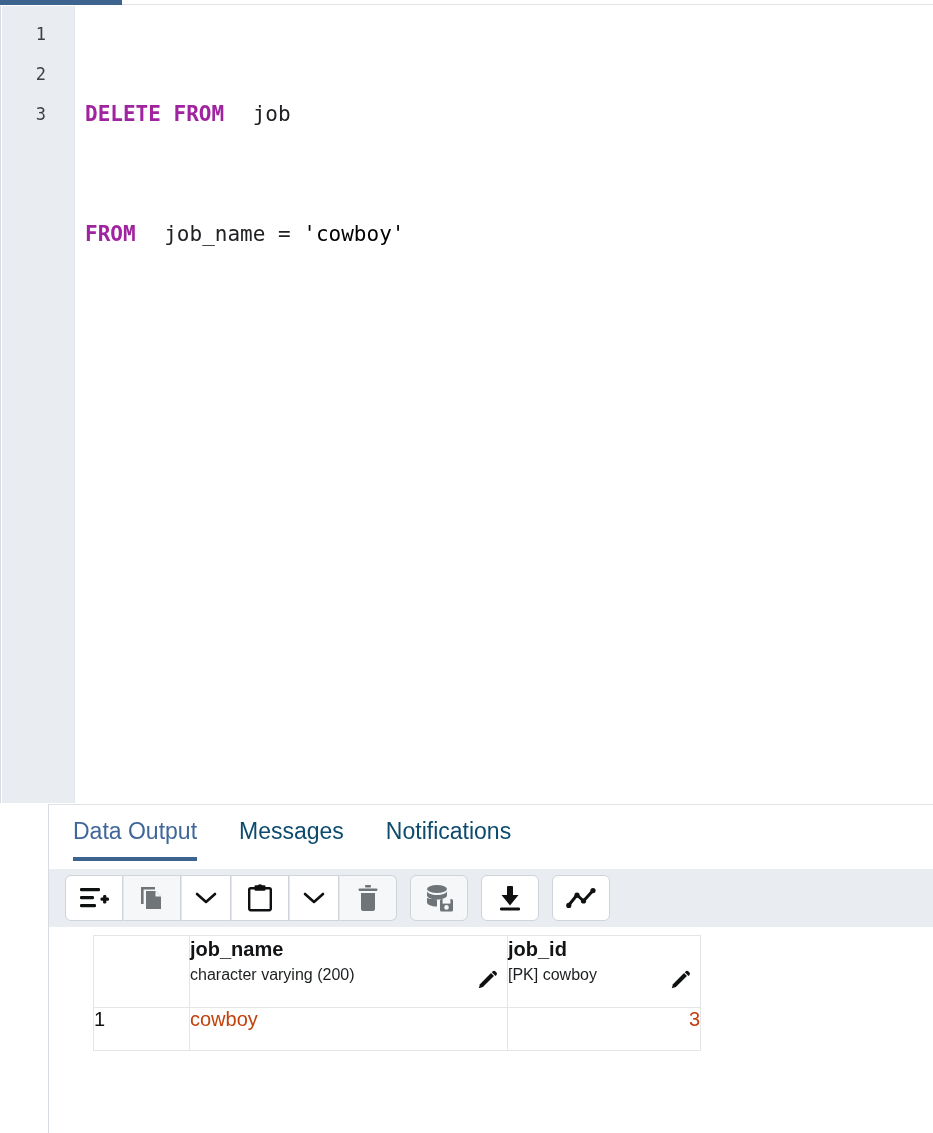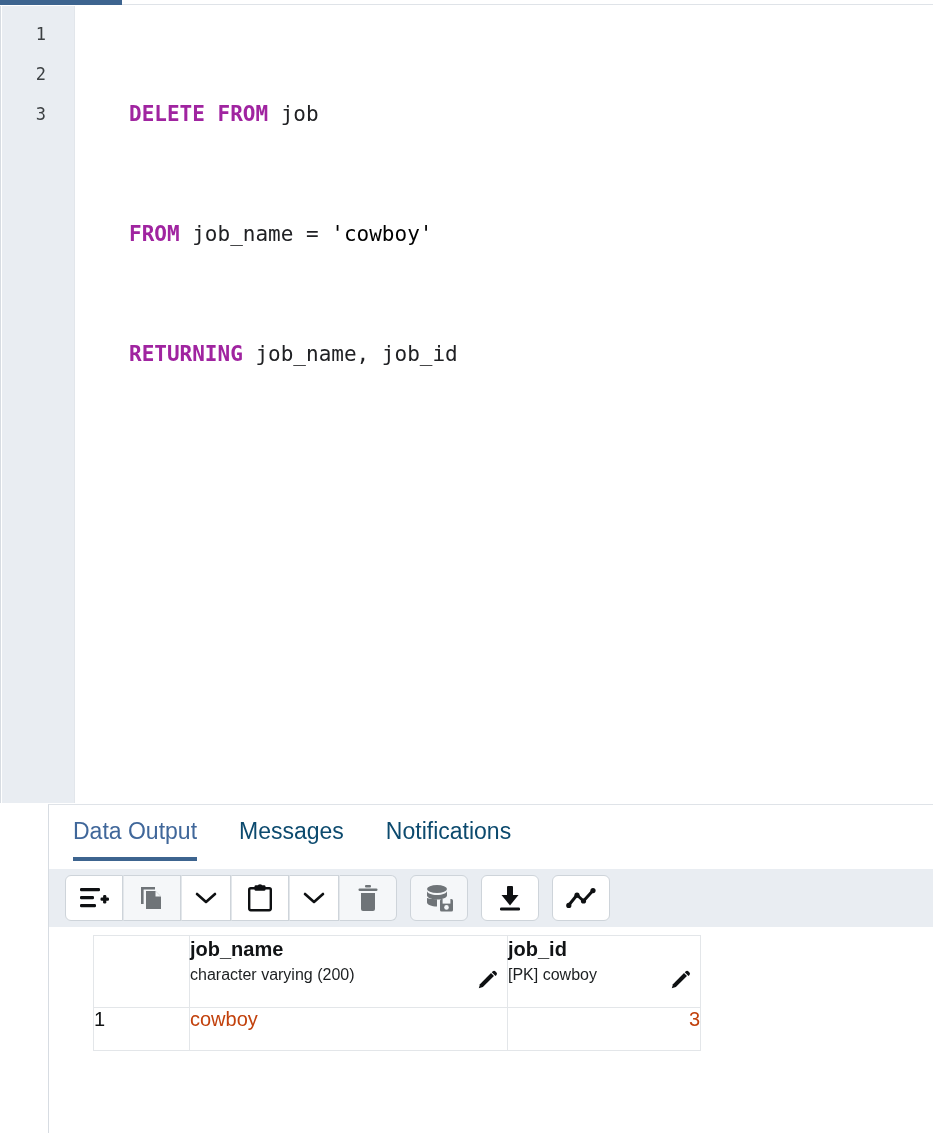--- a/index.html
+++ b/index.html
@@ -55,23 +55,23 @@
   .code {
     position: absolute; left: 84px; top: 0;
     width: 840px;
     font-family: "DejaVu Sans Mono", monospace;
     font-size: 21px;
     line-height: 40px;
     white-space: pre;
     color: #222426;
   }
   .code .ln { height: 40px; }
-  .kw  { color: #a024a0; font-weight: bold; margin-left: 44px; }
+  .kw  { color: #a024a0; font-weight: bold; }
   .str { color: #000000; }
-  .pln { color: #202124; }
+  .pln { color: #202124; margin-left: 16px; }
 
   
   .bottom {
     position: absolute; left: 0; top: 804px;
     width: 933px; height: 329px;
     background: #ffffff;
     border-top: 1px solid #dfe3e8;
     border-left: 1px solid #d7dce2;
     margin-left: 48px;
   }
@@ -197,21 +197,20 @@
 
   <div class="editor">
     <div class="gutter">
       <div class="gutter-num" style="top:8px">1</div>
       <div class="gutter-num" style="top:48px">2</div>
       <div class="gutter-num" style="top:88px">3</div>
     </div>
     <div class="code" style="top:8px">
       <div class="ln"><span class="kw">DELETE FROM</span><span class="pln"> job</span></div>
       <div class="ln"><span class="kw">FROM</span><span class="pln"> job_name = </span><span class="str">'cowboy'</span></div>
-      <div class="ln"><span class="kw">RETURNING</span><span class="pln"> job_name, job_id</span></div>
     </div>
   </div>
 
   <div class="bottom">
 
     <div class="tabs">
       <div class="tab active">Data Output</div>
       <div class="tab">Messages</div>
       <div class="tab">Notifications</div>
     </div>

